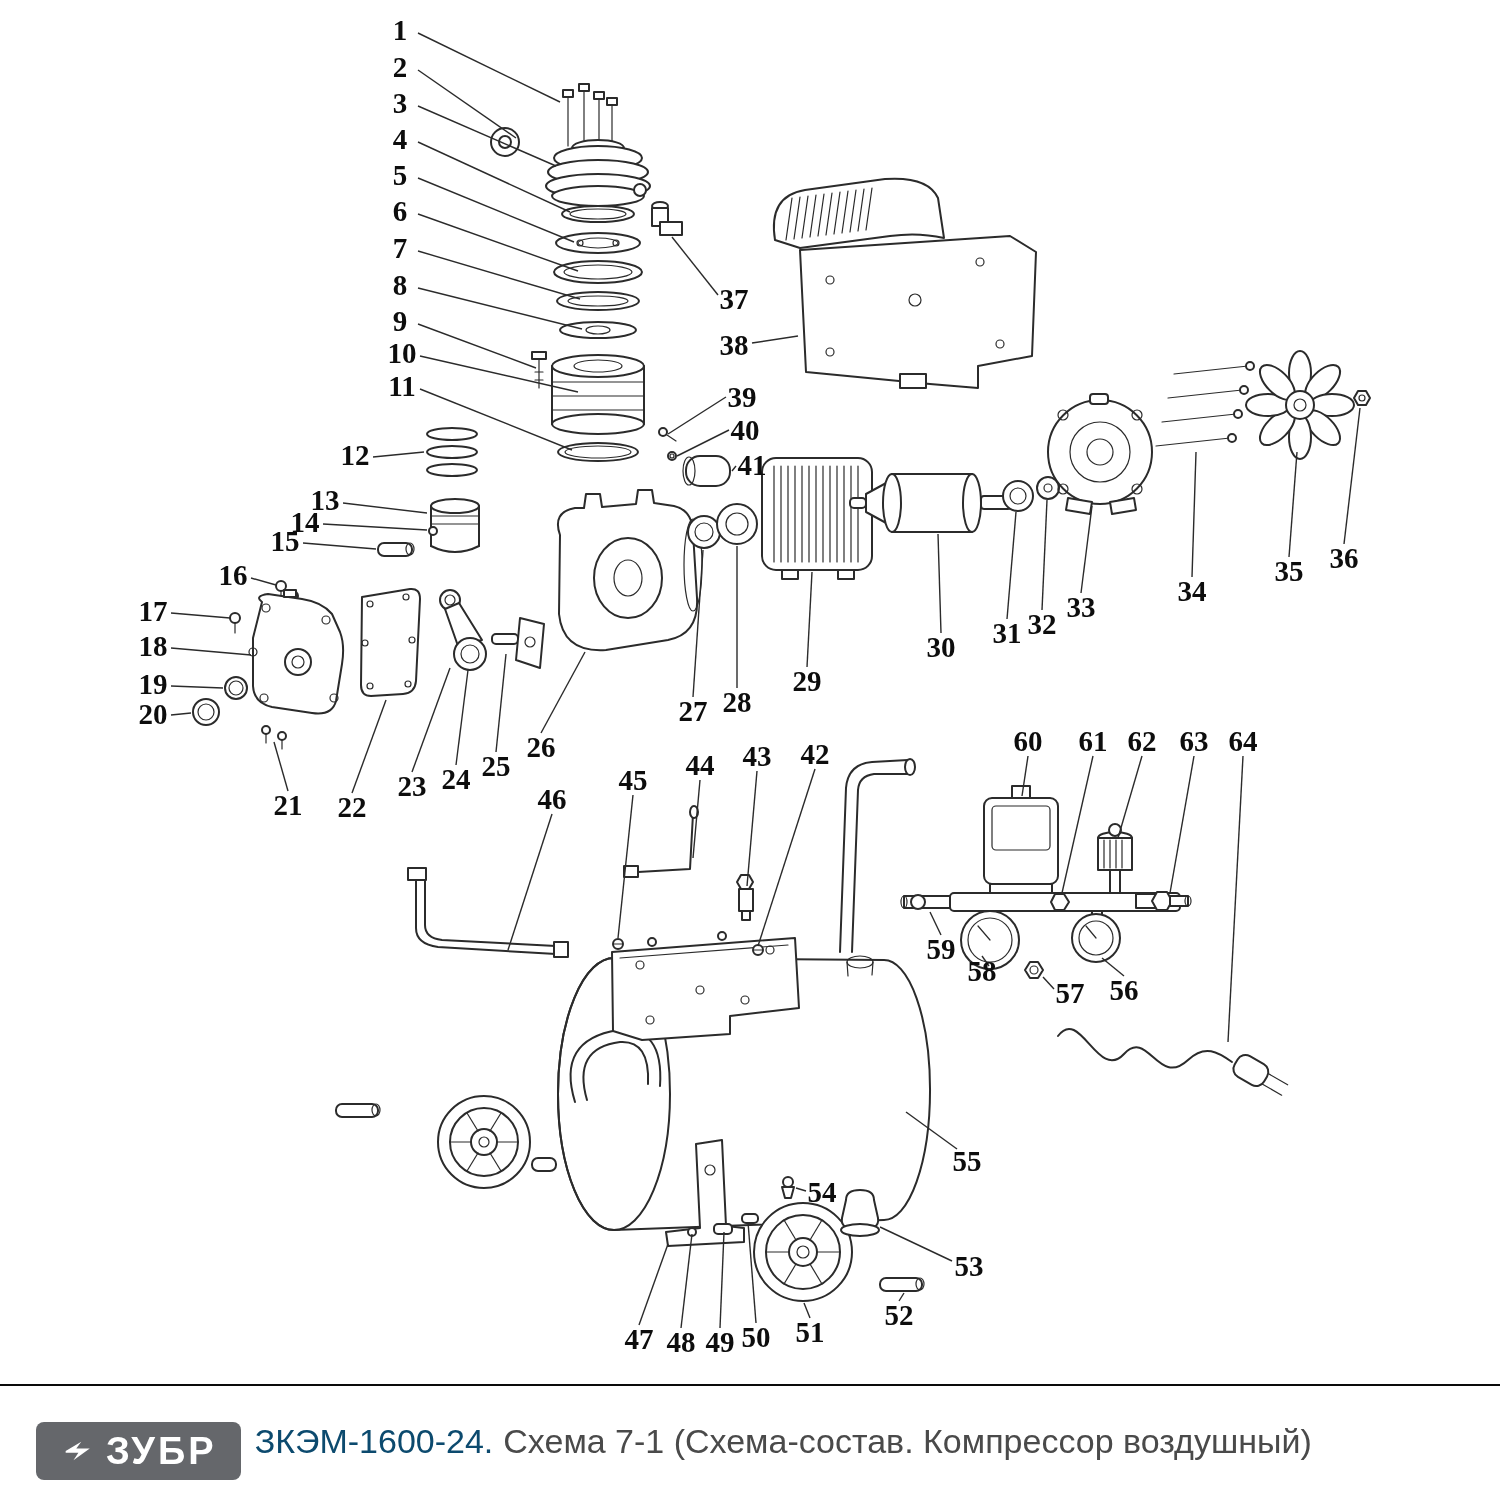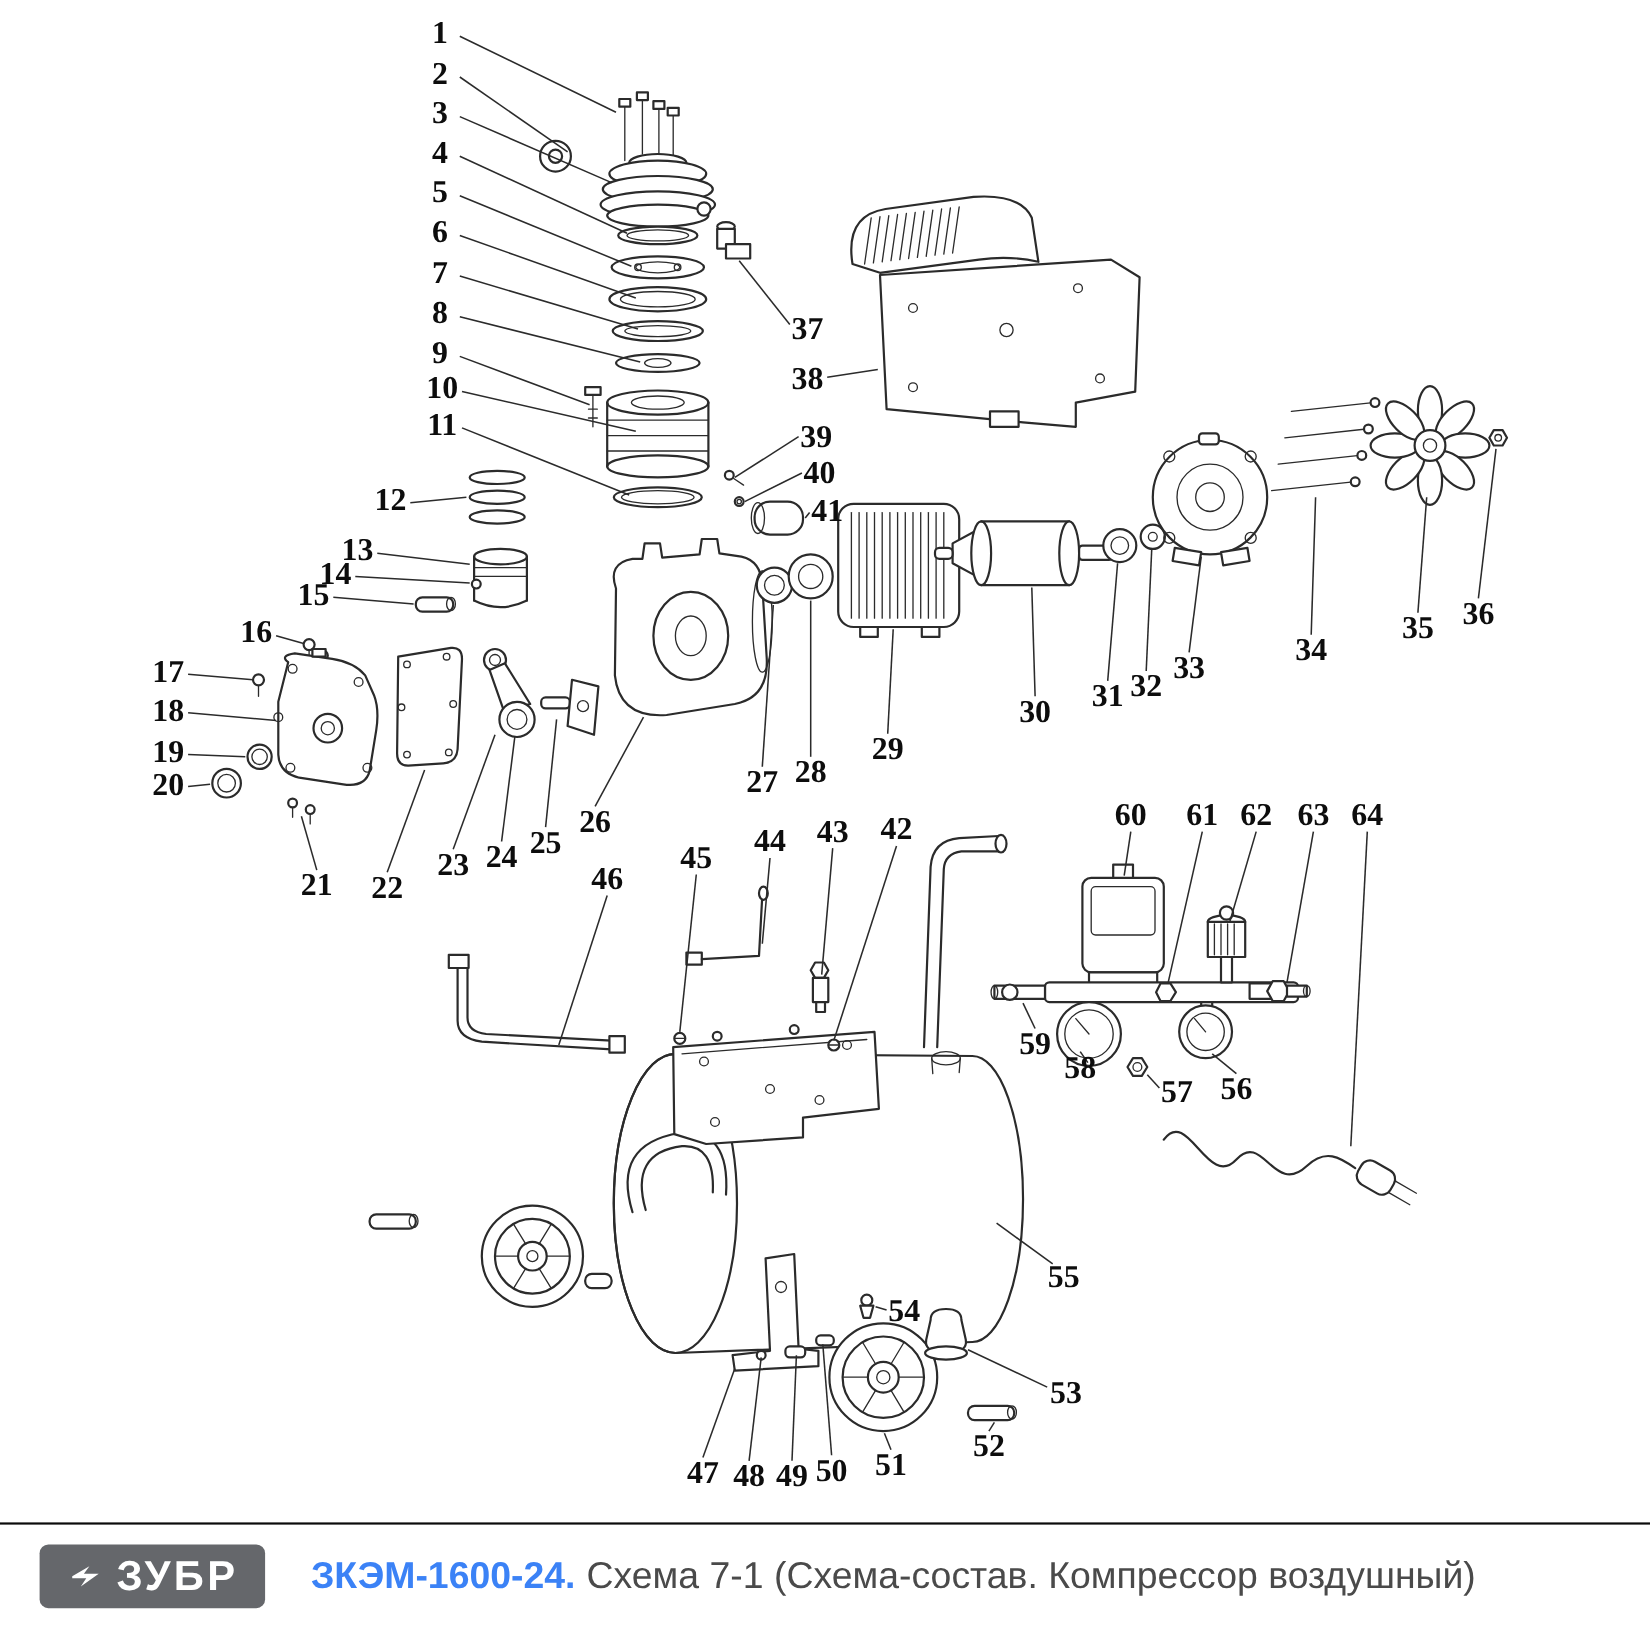--- a/index.html
+++ b/index.html
@@ -9,27 +9,27 @@
   
   .s  {stroke:#2b2b2b;stroke-width:2;fill:#fff;stroke-linejoin:round;stroke-linecap:round;}
   .sn {stroke:#2b2b2b;stroke-width:2;fill:none;stroke-linejoin:round;stroke-linecap:round;}
   .t  {stroke:#2b2b2b;stroke-width:1.2;fill:none;stroke-linecap:round;}
   .leader{stroke:#2b2b2b;stroke-width:1.4;fill:none;}
   .part-num{font-family:"Liberation Serif",serif;font-weight:bold;font-size:29px;
             fill:#0d0d0d;text-anchor:middle;dominant-baseline:central;}
   
   .footer{position:absolute;left:0;top:1384px;width:1500px;height:116px;background:#fff;}
   .footer-rule{width:100%;border-top:2px solid #0a0a0a;}
-  .footer-row{display:flex;align-items:center;gap:42px;padding:18px 0 0 36px;}
+  .footer-row{display:flex;gap:14px;padding:36px 0 0 36px;}
   .brand-logo{display:flex;align-items:center;gap:12px;background:#65676b;color:#fff;
               border-radius:8px;padding:6px 24px;height:46px;}
   .brand-text{font-weight:bold;font-size:38px;letter-spacing:3px;line-height:1;}
   .brand-icon{display:flex;align-items:center;}
   .footer-title{font-size:34px;color:#4a4a4a;white-space:nowrap;}
-  .model{color:#3b82f6;font-weight:bold;margin-right:10px;}
+  .model{color:#0c4a6e;font-weight:normal;margin-right:10px;}
 </style>
 </head>
 <body>
 
 <div class="page">
 
 <svg id="diagram" width="1500" height="1386" viewBox="0 0 1500 1386" xmlns="http://www.w3.org/2000/svg">
 
   <g>
     <line class="t" x1="568" y1="96" x2="568" y2="146"></line>

